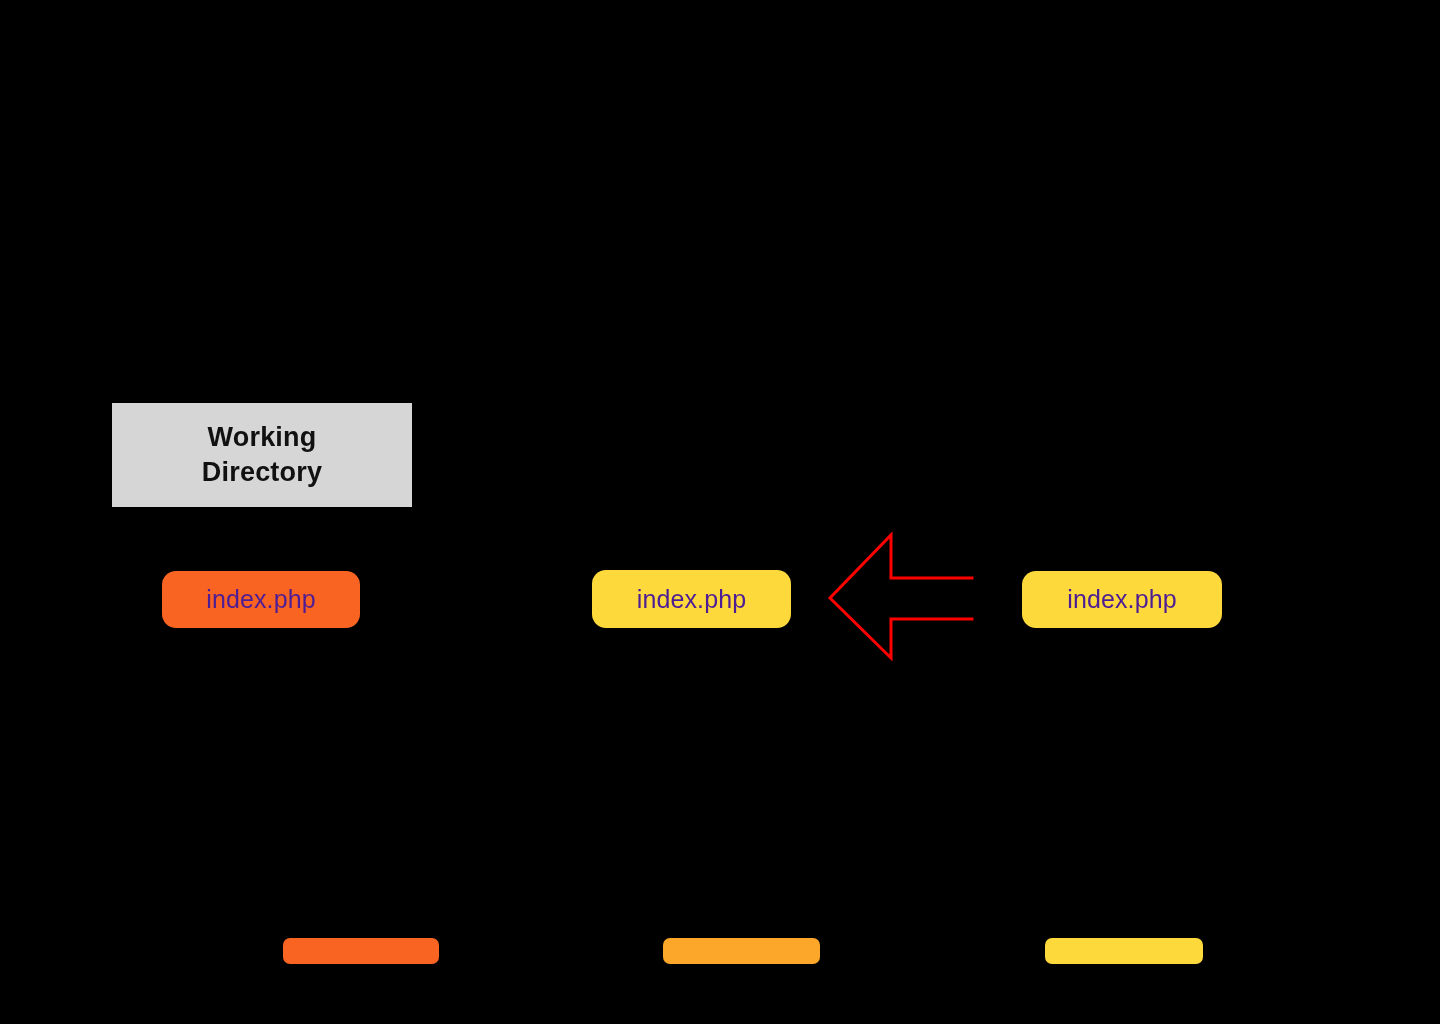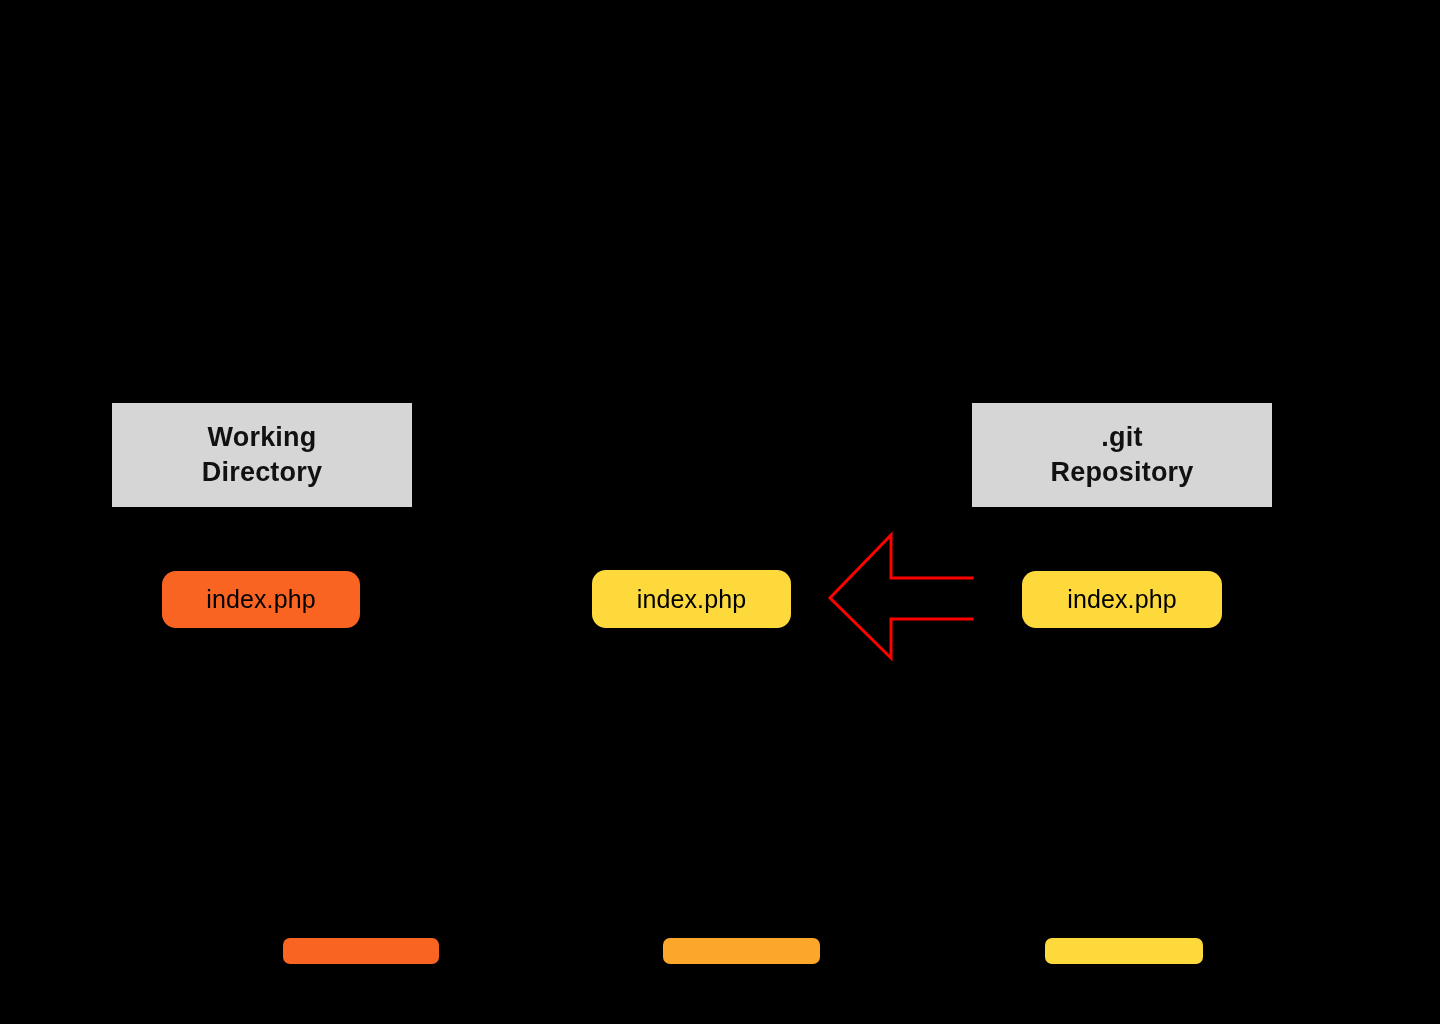--- a/index.html
+++ b/index.html
@@ -42,21 +42,21 @@
   #header-staging   { left: 542px; top: 403px; width: 300px; height: 104px; }
   #header-repo      { left: 972px; top: 403px; width: 300px; height: 104px; }
 
   
   .file-pill {
     position: absolute;
     display: flex;
     align-items: center;
     justify-content: center;
     border-radius: 14px;
-    color: #000000;
+    color: #4c1d95;
     font-size: 25px;
     font-weight: 400;
     letter-spacing: 0.1px;
     box-sizing: border-box;
     white-space: nowrap;
   }
   #pill-working { left: 162px; top: 571px; width: 198px; height: 57px; background: #fa6423; }
   #pill-staging { left: 592px; top: 570px; width: 199px; height: 58px; background: #fed93b; }
   #pill-repo    { left: 1022px; top: 571px; width: 200px; height: 57px; background: #fed93b; }
 
@@ -84,24 +84,20 @@
 <body>
 
 <div id="canvas" style="background: rgb(0, 0, 0);">
 
   <div class="col-header" id="header-working" style="background: rgb(214, 214, 214);">
     <span class="line">Working</span>
     <span class="line">Directory</span>
   </div>
 
 
-  <div class="col-header" id="header-repo" style="background: rgb(214, 214, 214);">
-    <span class="line">.git</span>
-    <span class="line">Repository</span>
-  </div>
 
   <div class="file-pill" id="pill-working" style="background: rgb(250, 100, 35);">
     <span>index.php</span>
   </div>
 
   <div class="file-pill" id="pill-staging" style="background: rgb(254, 217, 59);">
     <span>index.php</span>
   </div>
 
   <div class="file-pill" id="pill-repo" style="background: rgb(254, 217, 59);">

